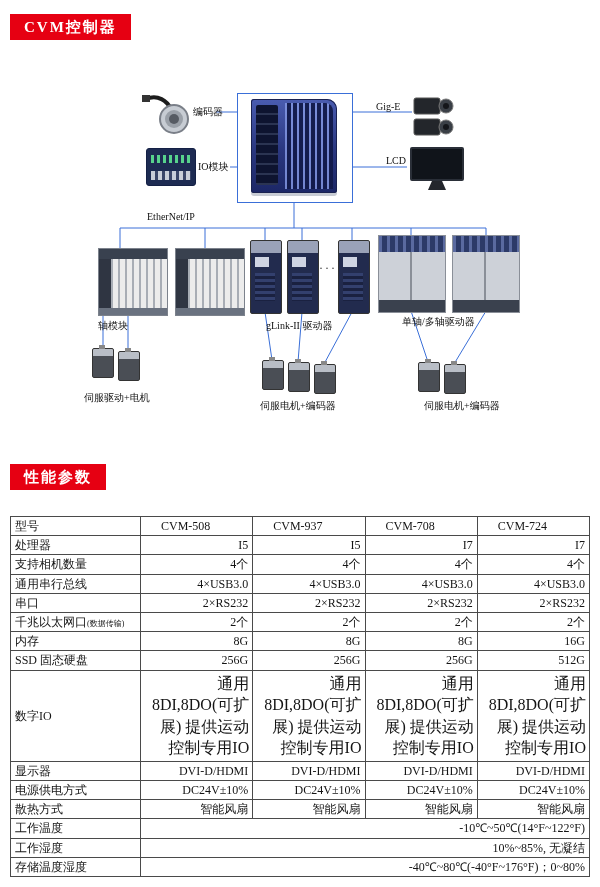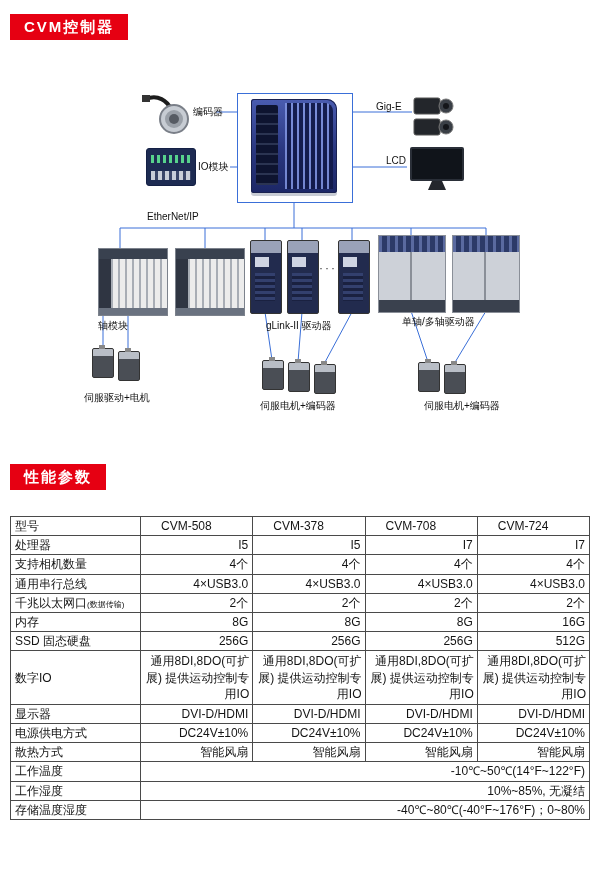--- a/index.html
+++ b/index.html
@@ -1,17 +1,17 @@
 <!DOCTYPE html>
 <html><head>
 <meta charset="utf-8">
 <style>
   html,body{margin:0;padding:0;background:#fff;}
   .page{position:relative;width:600px;height:887px;background:#fff;overflow:hidden;
-        font-family:Liberation Sans, sans-serif;color:#141414;}
+        font-family:Liberation Serif, serif;color:#141414;}
 
   .badge{position:absolute;left:10px;background:#e60012;color:#fff;font-weight:bold;
          font-size:15px;letter-spacing:2px;padding:4px 14px;line-height:18px;}
   .badge1{top:14px;}
   .badge2{top:464px;}
 
   .diagram{position:absolute;left:0;top:0;width:600px;height:460px;}
   .wires{position:absolute;left:0;top:0;pointer-events:none;}
   .dlabel{position:absolute;font-size:10px;color:#111;white-space:nowrap;line-height:12px;}
   .ell{font-size:12px;letter-spacing:2px;color:#333;}
@@ -62,21 +62,21 @@
          background:linear-gradient(180deg,#b9bec6 0 7px,#4a4e55 7px 100%);}
   .motor::before{content:"";position:absolute;left:6px;top:-4px;width:6px;height:4px;background:#888;}
 
   .spec{position:absolute;left:10px;top:516px;width:580px;border-collapse:collapse;table-layout:fixed;}
   .spec col.c0{width:130px;}
   .spec th,.spec td{border:1px solid #4a4a4a;font-size:12px;font-weight:400;color:#141414;
         padding:1px 4px;line-height:1.35;overflow:hidden;}
   .spec th.lbl{text-align:left;padding-left:4px;white-space:nowrap;}
   .spec th.hdr{text-align:left;padding-left:20px;}
   .spec td{text-align:right;padding-left:20px;}
-  .spec td.long{font-size:12px;padding:2px 3px 2px 4px;line-height:1.35;}
+  .spec td.long{font-size:16px;padding:2px 3px 2px 4px;line-height:1.35;}
   .spec td.merged{padding-left:8px;}
   .note{font-size:8px;text-align:right;}
 </style>
 </head>
 <body>
 
 <div class="page">
 
   <div class="badge badge1">CVM控制器</div>
 
@@ -174,21 +174,21 @@
         <col class="c0">
         <col>
         <col>
         <col>
         <col>
       </colgroup>
     <thead>
         <tr>
           <th class="lbl">型号</th>
           <th class="hdr">CVM-508</th>
-          <th class="hdr">CVM-378</th>
+          <th class="hdr">CVM-937</th>
           <th class="hdr">CVM-708</th>
           <th class="hdr">CVM-724</th>
         </tr>
       </thead>
     <tbody>
         <tr>
           <th class="lbl">处理器</th>
           <td>I5</td>
           <td>I5</td>
           <td>I7</td>
@@ -202,20 +202,27 @@
           <td>4个</td>
         </tr>
         <tr>
           <th class="lbl">通用串行总线</th>
           <td>4×USB3.0</td>
           <td>4×USB3.0</td>
           <td>4×USB3.0</td>
           <td>4×USB3.0</td>
         </tr>
         <tr>
+          <th class="lbl">串口</th>
+          <td>2×RS232</td>
+          <td>2×RS232</td>
+          <td>2×RS232</td>
+          <td>2×RS232</td>
+        </tr>
+        <tr>
           <th class="lbl">千兆以太网口<span class="note">(数据传输)</span></th>
           <td>2个</td>
           <td>2个</td>
           <td>2个</td>
           <td>2个</td>
         </tr>
         <tr>
           <th class="lbl">内存</th>
           <td>8G</td>
           <td>8G</td>

